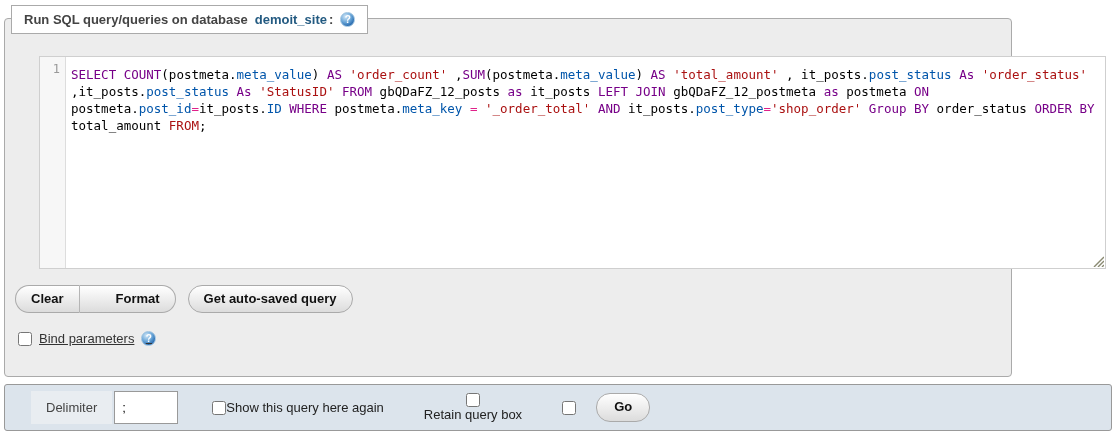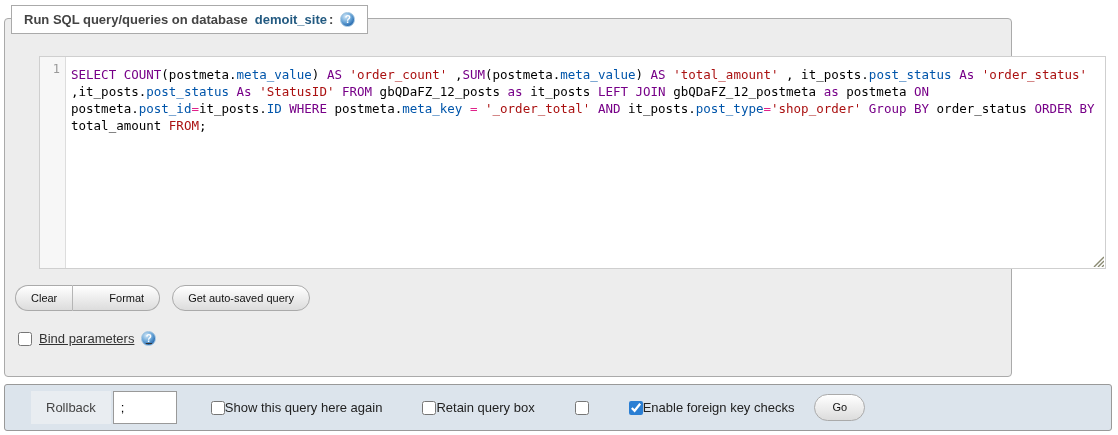--- a/index.html
+++ b/index.html
@@ -79,25 +79,25 @@
     width: 13px; height: 13px; cursor: nwse-resize;
   }
 
   
   .btn-row {
     position: absolute; left: 10px; top: 266px;
     display: flex; align-items: center; gap: 12px;
   }
   .btn {
     font-family: inherit;
-    font-size: 11px; color: #111;
+    font-size: 13px; color: #111;
     background: linear-gradient(#ffffff, #dcdcdc);
     border: 1px solid #aaa;
     padding: 6px 15px;
-    cursor: pointer; line-height: 1.1;
+    cursor: pointer; line-height: 1.1; font-weight: bold;
   }
   .btn-group { display: flex; }
   .btn-group .btn:first-child { border-radius: 14px 0 0 14px; border-right: none; }
   .btn-group .btn:last-child { border-radius: 0 14px 14px 0; border-left: 1px solid #b5b5b5; padding-left: 36px; }
   .btn.pill { border-radius: 14px; }
 
   
   .bind-row {
     position: absolute; left: 13px; top: 312px;
     display: flex; align-items: center; gap: 7px;
@@ -133,21 +133,21 @@
     border: 1px solid #999;
     background: #fff; color: #000;
     font-family: inherit; font-size: 13px;
     padding: 0 7px; margin-left: 2px;
   }
   .option {
     display: flex; align-items: center; gap: 0;
     white-space: nowrap; cursor: default;
   }
   .opt-1 { margin-left: 34px; }
-  .opt-2 { margin-left: 40px; }
+  .opt-2 { margin-left: 40px; flex-direction: column; }
   .opt-3 { margin-left: 40px; }
   .opt-4 { margin-left: 40px; }
   .go-btn { margin-left: 20px; padding: 6px 17px; }
 </style>
 </head>
 <body>
 
 <div class="fieldset-main">
 
   <div class="legend">
@@ -186,36 +186,32 @@
 
   <div class="bind-row">
     <input type="checkbox" style="">
     <span>Bind parameters</span>
     <span class="help-icon">?</span>
   </div>
 
 </div>
 
 <div class="footer">
-  <span class="delim-label">Rollback</span>
+  <span class="delim-label">Delimiter</span>
   <input class="delim-input" type="text" value=";" style="">
 
   <label class="option opt-1">
     <input type="checkbox" style="">
     <span>Show this query here again</span>
   </label>
 
   <label class="option opt-2">
     <input type="checkbox" style="">
     <span>Retain query box</span>
   </label>
 
   <label class="option opt-3">
     <input type="checkbox" style="">
   </label>
 
-  <label class="option opt-4">
-    <input type="checkbox" checked="" style="">
-    <span>Enable foreign key checks</span>
-  </label>
 
   <button class="btn pill go-btn">Go</button>
 </div>
 
 </body></html>

